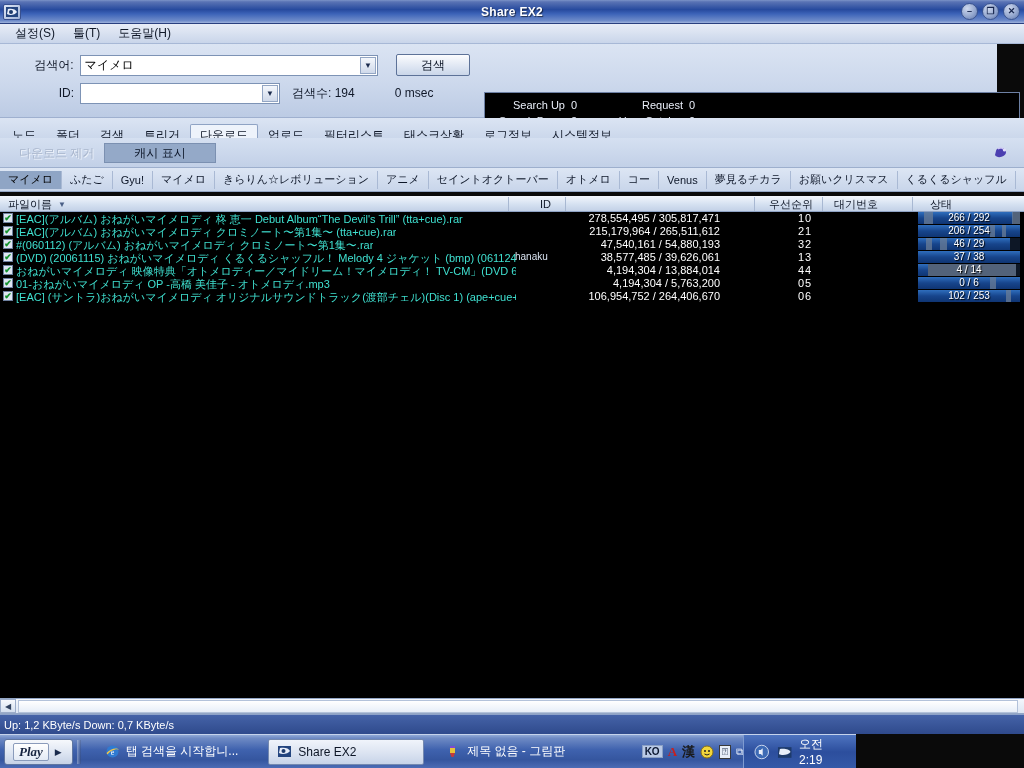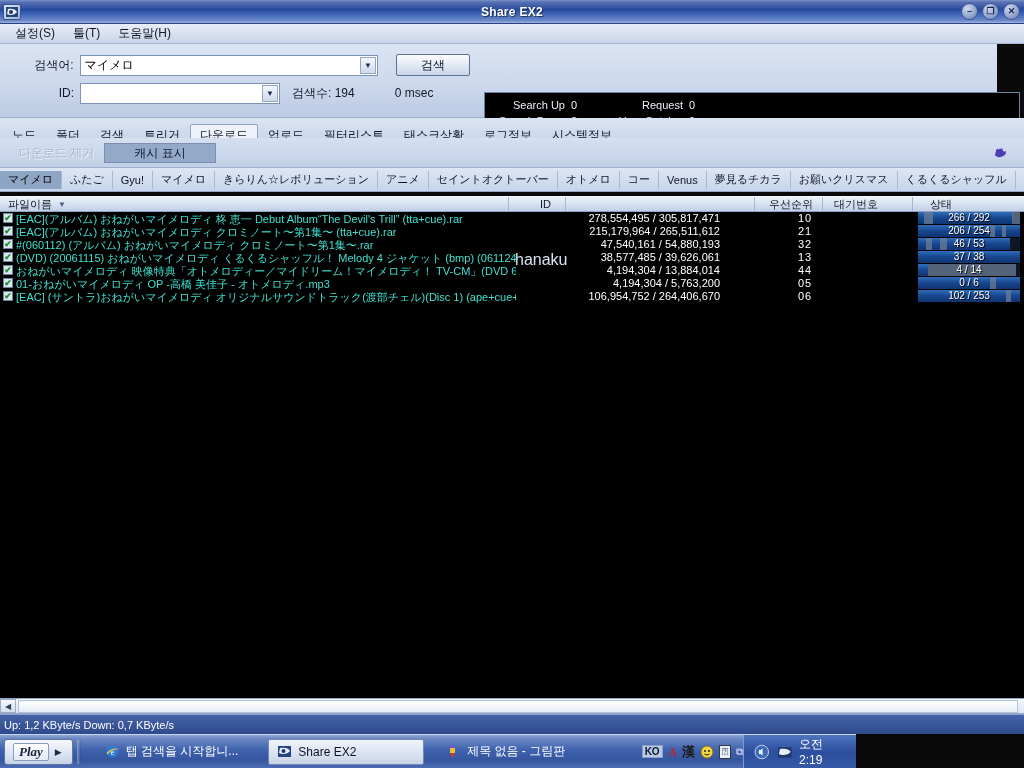--- a/index.html
+++ b/index.html
@@ -163,21 +163,21 @@
   .chk{
     position:absolute; left:3px; top:1px; width:10px; height:10px;
     background:#dfe6f2; border:1px solid #6d7f9e;
     color:#12922c; font-size:9px; line-height:9px; text-align:center; font-weight:bold;
   }
   .fname{
     position:absolute; left:16px; top:0; color:#3fe0d0;
     font-size:11px; overflow:hidden; text-overflow:clip;
     max-width:500px;
   }
-  .fid{ position:absolute; left:515px; top:0; color:#d8e2f0; font-size:16px; }
+  .fid{ position:absolute; left:515px; top:0; color:#d8e2f0; font-size:10px; }
   .fsize{ position:absolute; left:470px; width:250px; top:0; color:#ffffff; font-size:11px; text-align:right; }
   .fprio{ position:absolute; left:760px; width:44px; top:0; color:#ffffff; font-size:11px; text-align:right; }
   .fqueue{ position:absolute; left:805px; width:50px; top:0; color:#ffffff; font-size:11px; text-align:left; }
   .fstate{
     position:absolute; left:918px; top:0; width:102px; height:12px;
     background:#0d1726; overflow:hidden;
   }
   .fstate .bar{
     position:absolute; left:0; top:0; height:12px;
     background:linear-gradient(to bottom,#2f6ebd,#17458c 50%,#0f3573);
@@ -448,21 +448,21 @@
       <div class="chk">✔</div>
       <div class="fname">#(060112) (アルバム) おねがいマイメロディ クロミノート〜第1集〜.rar</div>
       <div class="fid"></div>
       <div class="fsize">47,540,161 / 54,880,193</div>
       <div class="fprio">3</div>
       <div class="fqueue">2</div>
       <div class="fstate">
         <div class="bar" style="width:90%"></div>
         <div class="frag" style="left:8px;width:6px"></div>
         <div class="frag" style="left:22px;width:7px"></div>
-        <div class="txt">46 / 53</div>
+        <div class="txt">46 / 29</div>
       </div>
     </div>
 
     <div class="frow">
       <div class="chk">✔</div>
       <div class="fname">(DVD) (20061115) おねがいマイメロディ くるくるシャッフル！ Melody 4 ジャケット (bmp) (061124).rar</div>
       <div class="fid">hanaku</div>
       <div class="fsize">38,577,485 / 39,626,061</div>
       <div class="fprio">1</div>
       <div class="fqueue">3</div>

